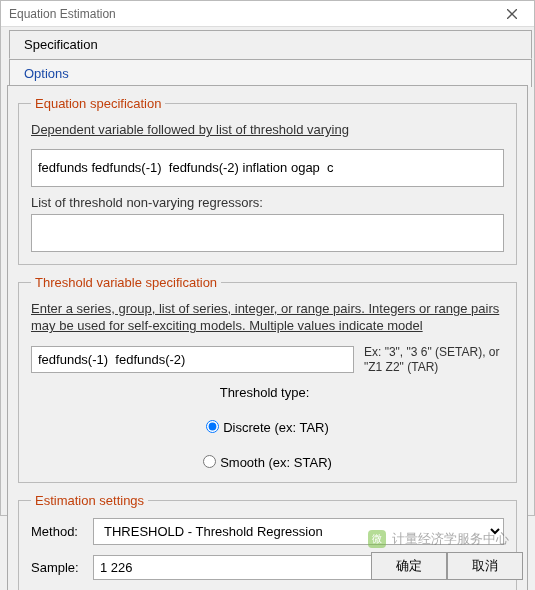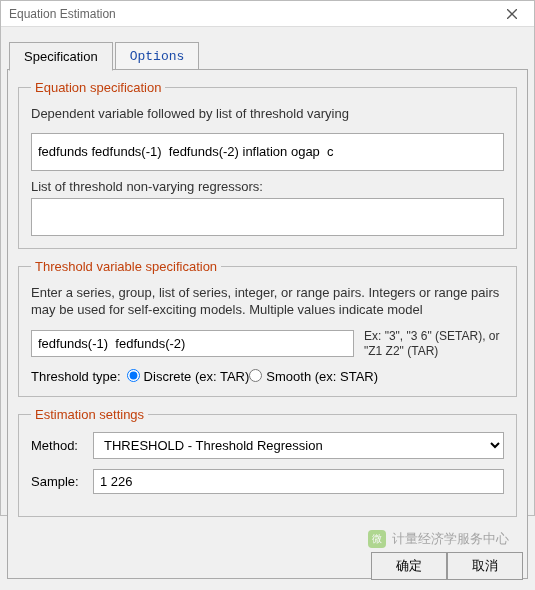--- a/index.html
+++ b/index.html
@@ -2,35 +2,35 @@
 <html><head>
 <meta charset="utf-8">
 <style>
   * { box-sizing: border-box; font-family: "Segoe UI", Tahoma, sans-serif; }
   body { margin: 0; background: #f0f0f0; width: 535px; height: 590px; overflow: hidden; position: relative; }
   .window { width: 535px; height: 516px; background: #f0f0f0; border: 1px solid #bbb; }
   .titlebar { height: 26px; display: flex; align-items: center; justify-content: space-between; padding: 0 6px 0 8px; background: #fff; border-bottom: 1px solid #ddd; }
   .titlebar .title { font-size: 12px; color: #666; }
   .titlebar .close { width: 32px; height: 20px; display: flex; align-items: center; justify-content: center; cursor: pointer; }
   .close svg { width: 10px; height: 10px; stroke: #555; stroke-width: 1.3; }
-  .tabs { display: flex; margin: 14px 0 -1px 8px; }
+  .tabs { display: flex; margin: 2px 0 -1px 8px; flex-direction: column; }
   .tab { font-size: 13px; padding: 6px 14px 6px 14px; border: 1px solid #aaa; border-bottom: none; margin-right: 2px; background: #f4f4f4; cursor: pointer; position: relative; top: 1px; }
   .tab.active { background: #f0f0f0; border-bottom: 1px solid #f0f0f0; z-index: 2; color: #000; }
-  .tab.inactive { color: #1a4aa8; font-family: Liberation Mono, monospace; }
+  .tab.inactive { color: #1a4aa8; }
   .page { border: 1px solid #aaa; margin: 0 6px 6px 6px; padding: 10px 10px 10px 10px; background: #f0f0f0; height: 510px; position: relative; }
   fieldset { border: 1px solid #bbb; margin: 0 0 10px 0; padding: 10px 12px 12px 12px; }
   legend { font-size: 13px; color: #c2410c; padding: 0 4px; }
-  .desc { font-size: 13px; color: #333; margin: 0 0 10px 0; line-height: 1.35; }
+  .desc { font-size: 13px; color: #333; margin: 0 0 10px 0; line-height: 1.35; text-decoration: underline; }
   .label { font-size: 13px; color: #333; margin: 8px 0 4px 0; }
   input[type=text] { width: 100%; font-size: 13px; padding: 5px 6px; border: 1px solid #aaa; background: #fff; }
   .tall { height: 38px; }
   .threshvar-row { display: flex; align-items: center; gap: 10px; }
   .threshvar-row input { flex: 1; }
   .hint { font-size: 12px; color: #333; line-height: 1.25; width: 140px; }
-  .radio-row { display: flex; align-items: center; margin-top: 10px; }
+  .radio-row { display: flex; align-items: center; gap: 20px; margin-top: 10px; flex-direction: column; }
   .radio-row .lbl { font-size: 13px; margin-right: 6px; }
   .radio { display: flex; align-items: flex-start; gap: 4px; font-size: 13px; cursor: pointer; }
   .radio input { margin: 0; }
   .est-row { display: flex; align-items: center; gap: 6px; margin-bottom: 10px; }
   .est-row .flabel { font-size: 13px; width: 56px; }
   .est-row select, .est-row input { flex: 1; font-size: 13px; padding: 4px 6px; border: 1px solid #aaa; background: #fff; }
   .buttonbar { position: absolute; right: 12px; bottom: 10px; display: flex; }
   .btn { min-width: 76px; padding: 4px 14px; font-size: 13px; border: 1px solid #999; background: #efefef; cursor: pointer; }
   .watermark { position: absolute; right: 26px; bottom: 42px; opacity: 0.55; display: flex; align-items: center; gap: 6px; font-size: 13px; color: #666; pointer-events: none; }
   .wm-ico { width: 18px; height: 18px; border-radius: 4px; background: #7ac142; display: flex; align-items: center; justify-content: center; color: #fff; font-size: 10px; }

